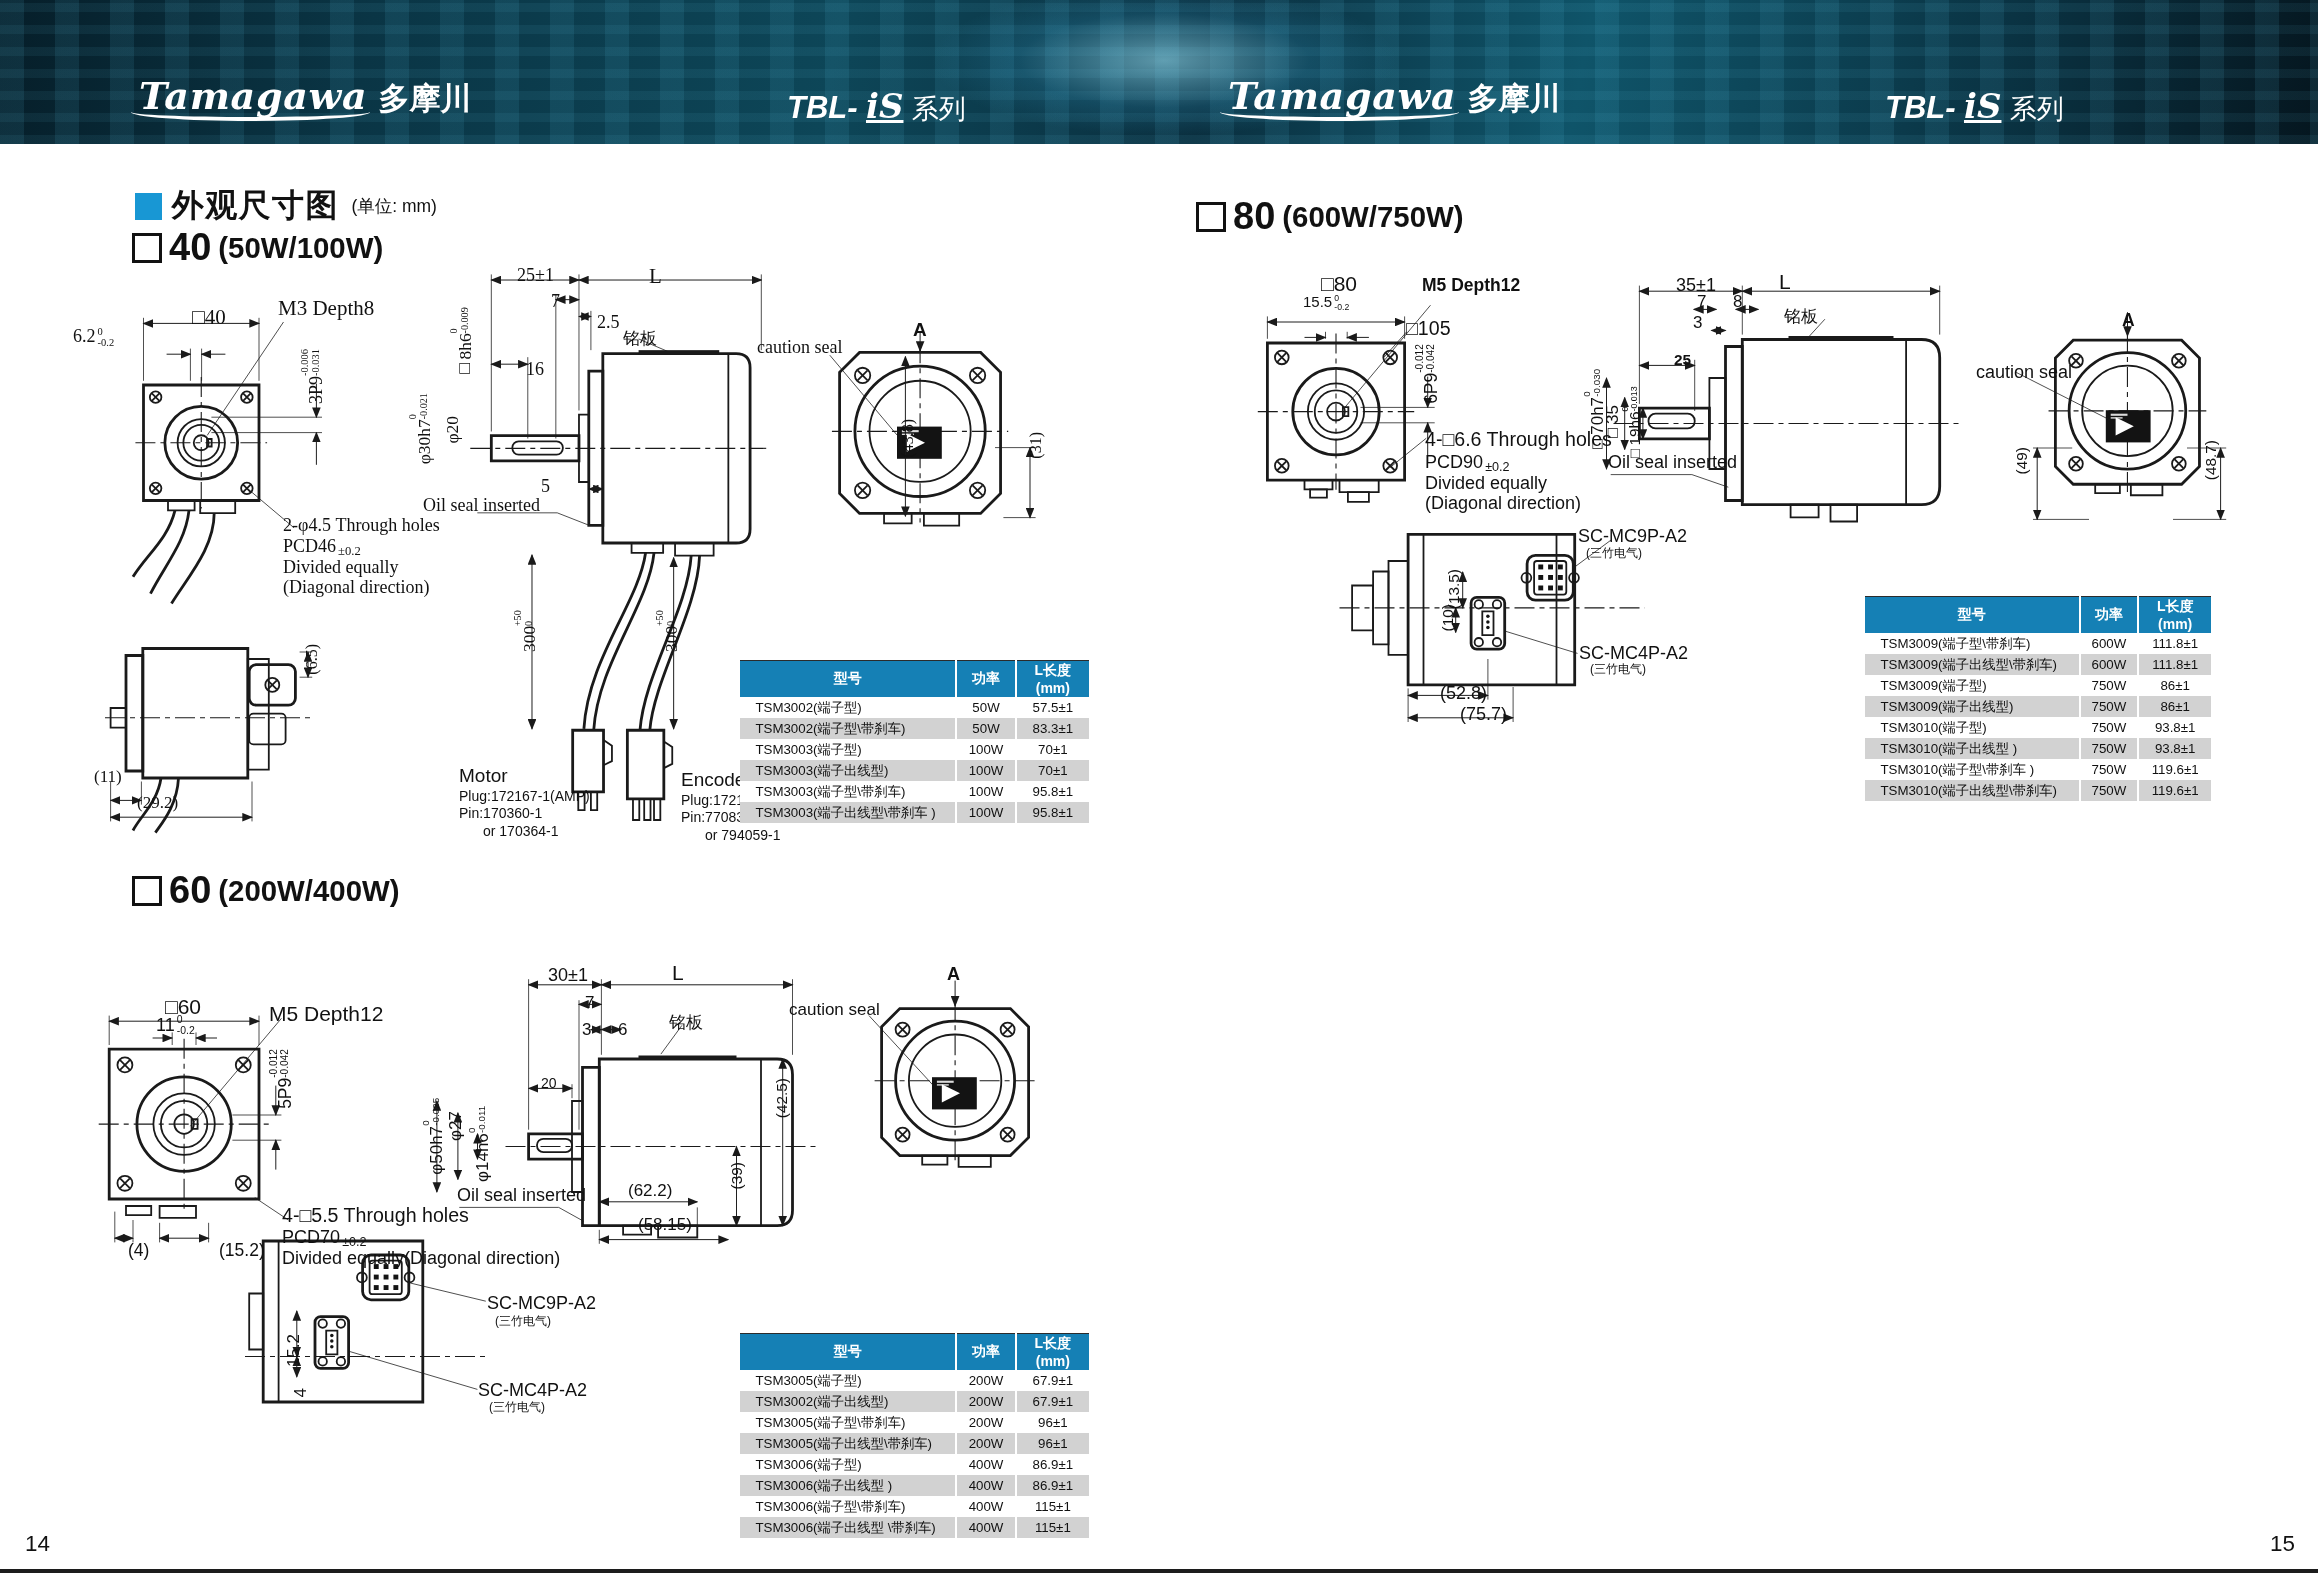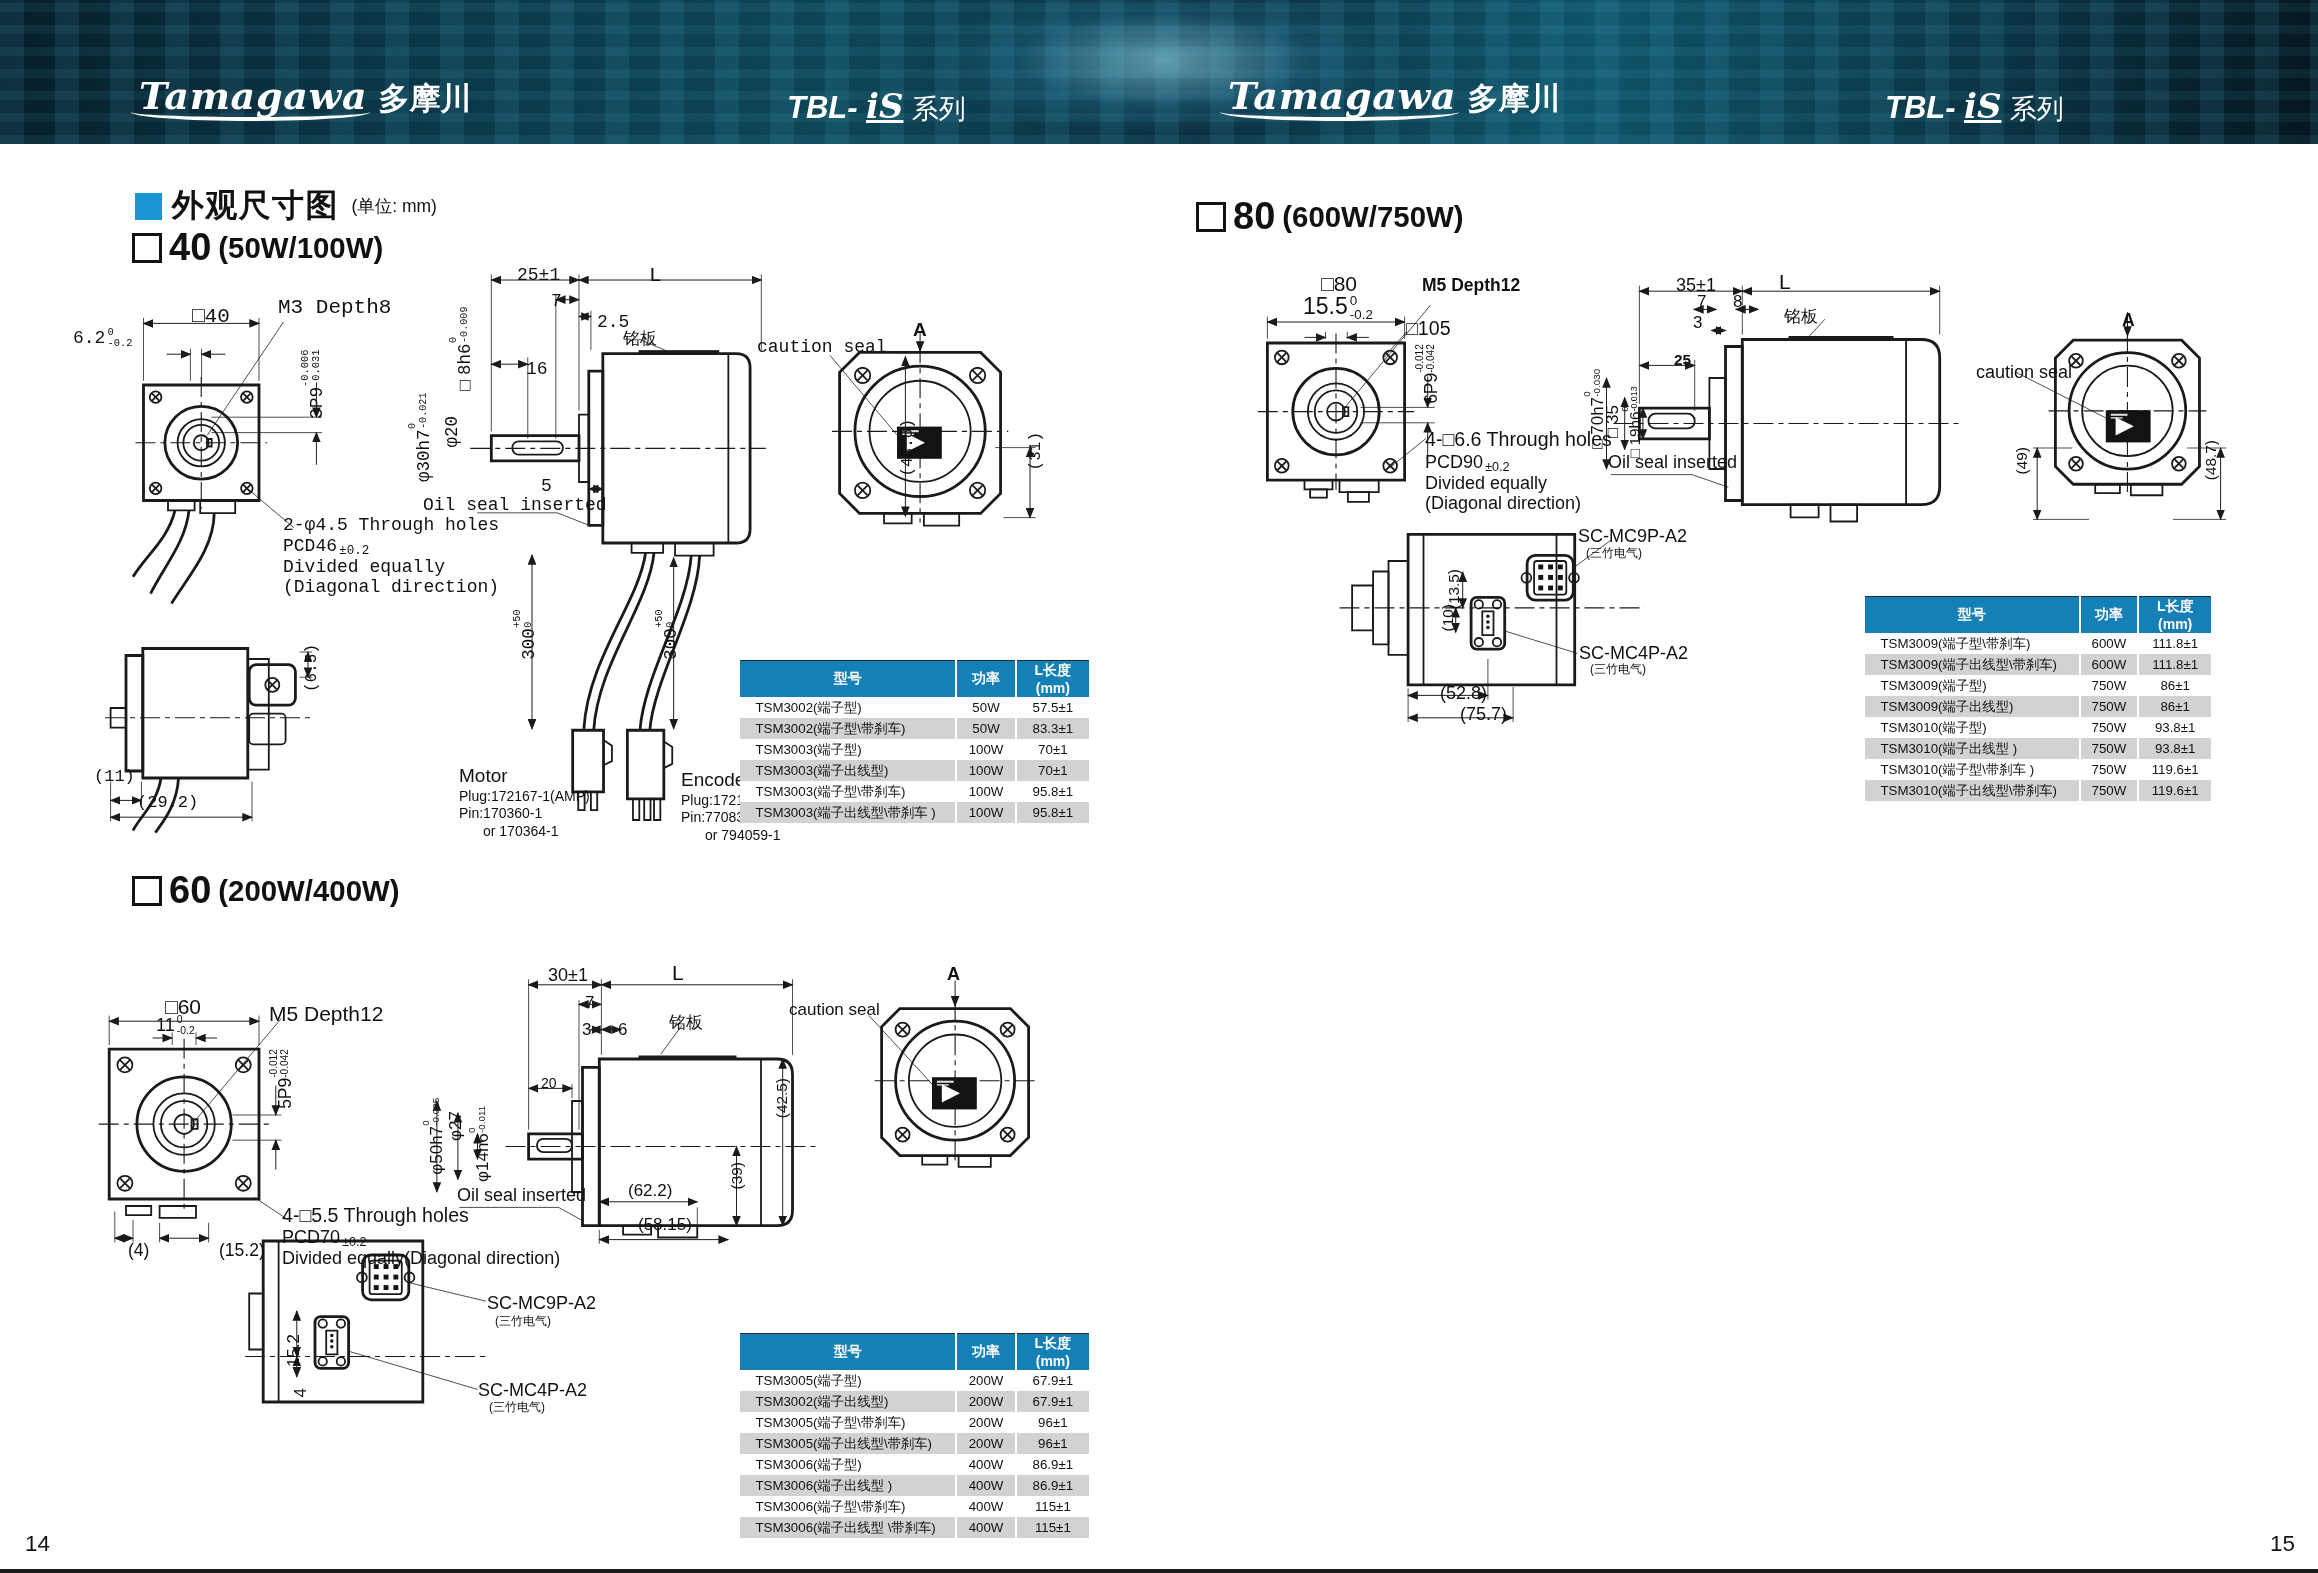--- a/index.html
+++ b/index.html
@@ -31,21 +31,21 @@
   .bsq{width:27px;height:27px;background:#1897d4;}
   .mt-t{font:700 32px "Liberation Sans",sans-serif;letter-spacing:1.4px;}
   .mt-u{font:400 17.5px "Liberation Sans",sans-serif;margin-left:2.8px;}
   .sect-h{position:absolute;display:flex;align-items:center;gap:7px;}
   .osq{width:24px;height:24px;border:3.5px solid #111;}
   .sect-h .n{font:700 38px "Liberation Sans",sans-serif;}
   .sect-h .p{font:700 29.4px "Liberation Sans",sans-serif;}
 
   
   .lbl{position:absolute;font-size:17px;line-height:1.05;white-space:nowrap;color:#111;}
-  .cad{font-family:Liberation Mono, monospace;}
+  .cad{font-family:Liberation Serif, serif;}
   .v{writing-mode:vertical-rl;transform:rotate(180deg);}
   .tol{display:inline-flex;flex-direction:column;font-size:0.58em;line-height:1.05;vertical-align:middle;margin-left:2.1px;}
   .tol i{font-style:normal;}
   .ptol{font-size:0.7em;position:relative;top:2.8px;margin-left:2.1px;}
   .blk{position:absolute;line-height:1.25;}
   .blk .h{font-size:19px;}
   .blk .s{font-size:14px;display:block;}
   .blk .s.ind{padding-left:24px;}
 
   
@@ -555,21 +555,21 @@
   <span class="lbl" style="left:947px;top:965px;font-size:18px;font-weight:bold">A</span>
 
   <span class="lbl v" style="left:285px;top:1334px;font-size:17px">15.2</span>
   <span class="lbl v" style="left:292px;top:1388px;font-size:17px">4</span>
   <span class="lbl" style="left:487px;top:1294px;font-size:18px">SC-MC9P-A2</span>
   <span class="lbl" style="left:495px;top:1315px;font-size:12px">(三竹电气)</span>
   <span class="lbl" style="left:478px;top:1381px;font-size:18px">SC-MC4P-A2</span>
   <span class="lbl" style="left:489px;top:1401px;font-size:12px">(三竹电气)</span>
 
   <span class="lbl" style="left:1321px;top:273px;font-size:21px">□80</span>
-  <span class="lbl" style="left:1303px;top:294px;font-size:23px"><span>15.5</span><span class="tol">
+  <span class="lbl" style="left:1303px;top:294px;font-size:15px"><span>15.5</span><span class="tol">
         <i>0</i>
         <i>-0.2</i>
       </span></span>
   <span class="lbl" style="left:1422px;top:276px;font-size:17.5px;font-weight:bold">M5 Depth12</span>
   <span class="lbl" style="left:1406px;top:318px;font-size:19.6px">□105</span>
   <span class="lbl v" style="left:1415px;top:344px;font-size:17.5px"><span>6P9</span><span class="tol">
         <i>-0.012</i>
         <i>-0.042</i>
       </span></span>
   <span class="lbl" style="left:1425px;top:429px;font-size:19.6px">4-□6.6 Through holes</span>

